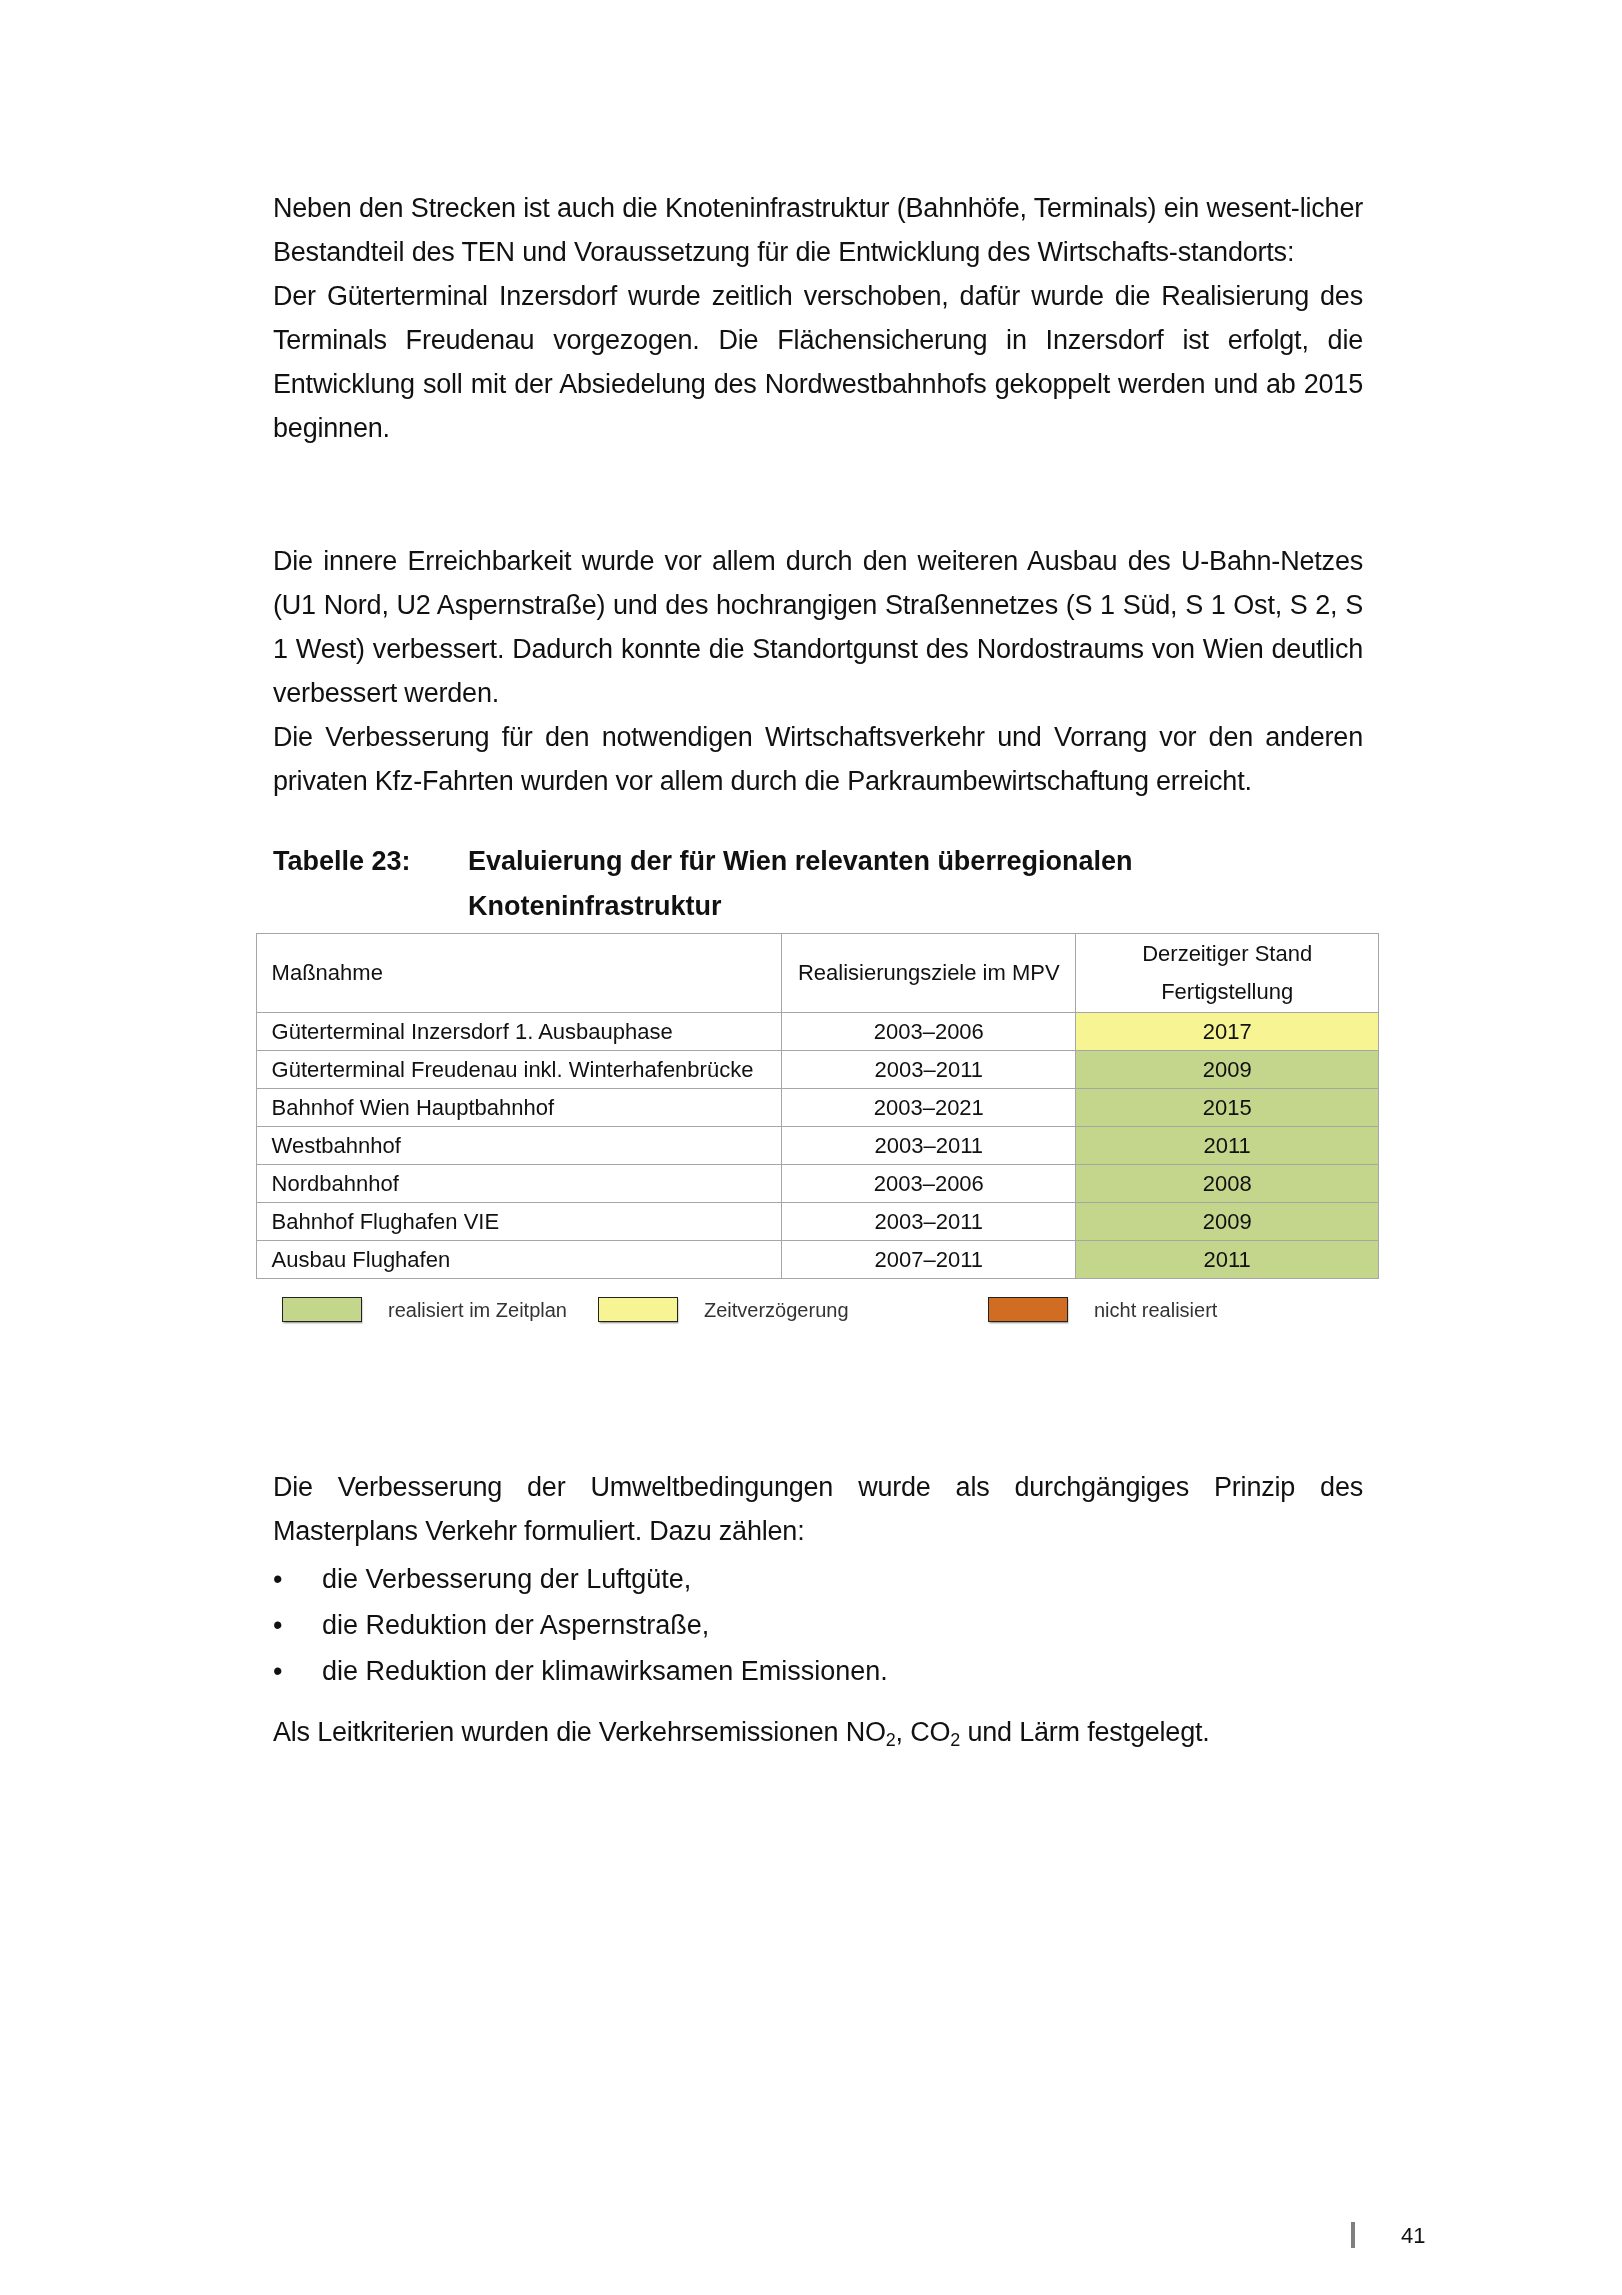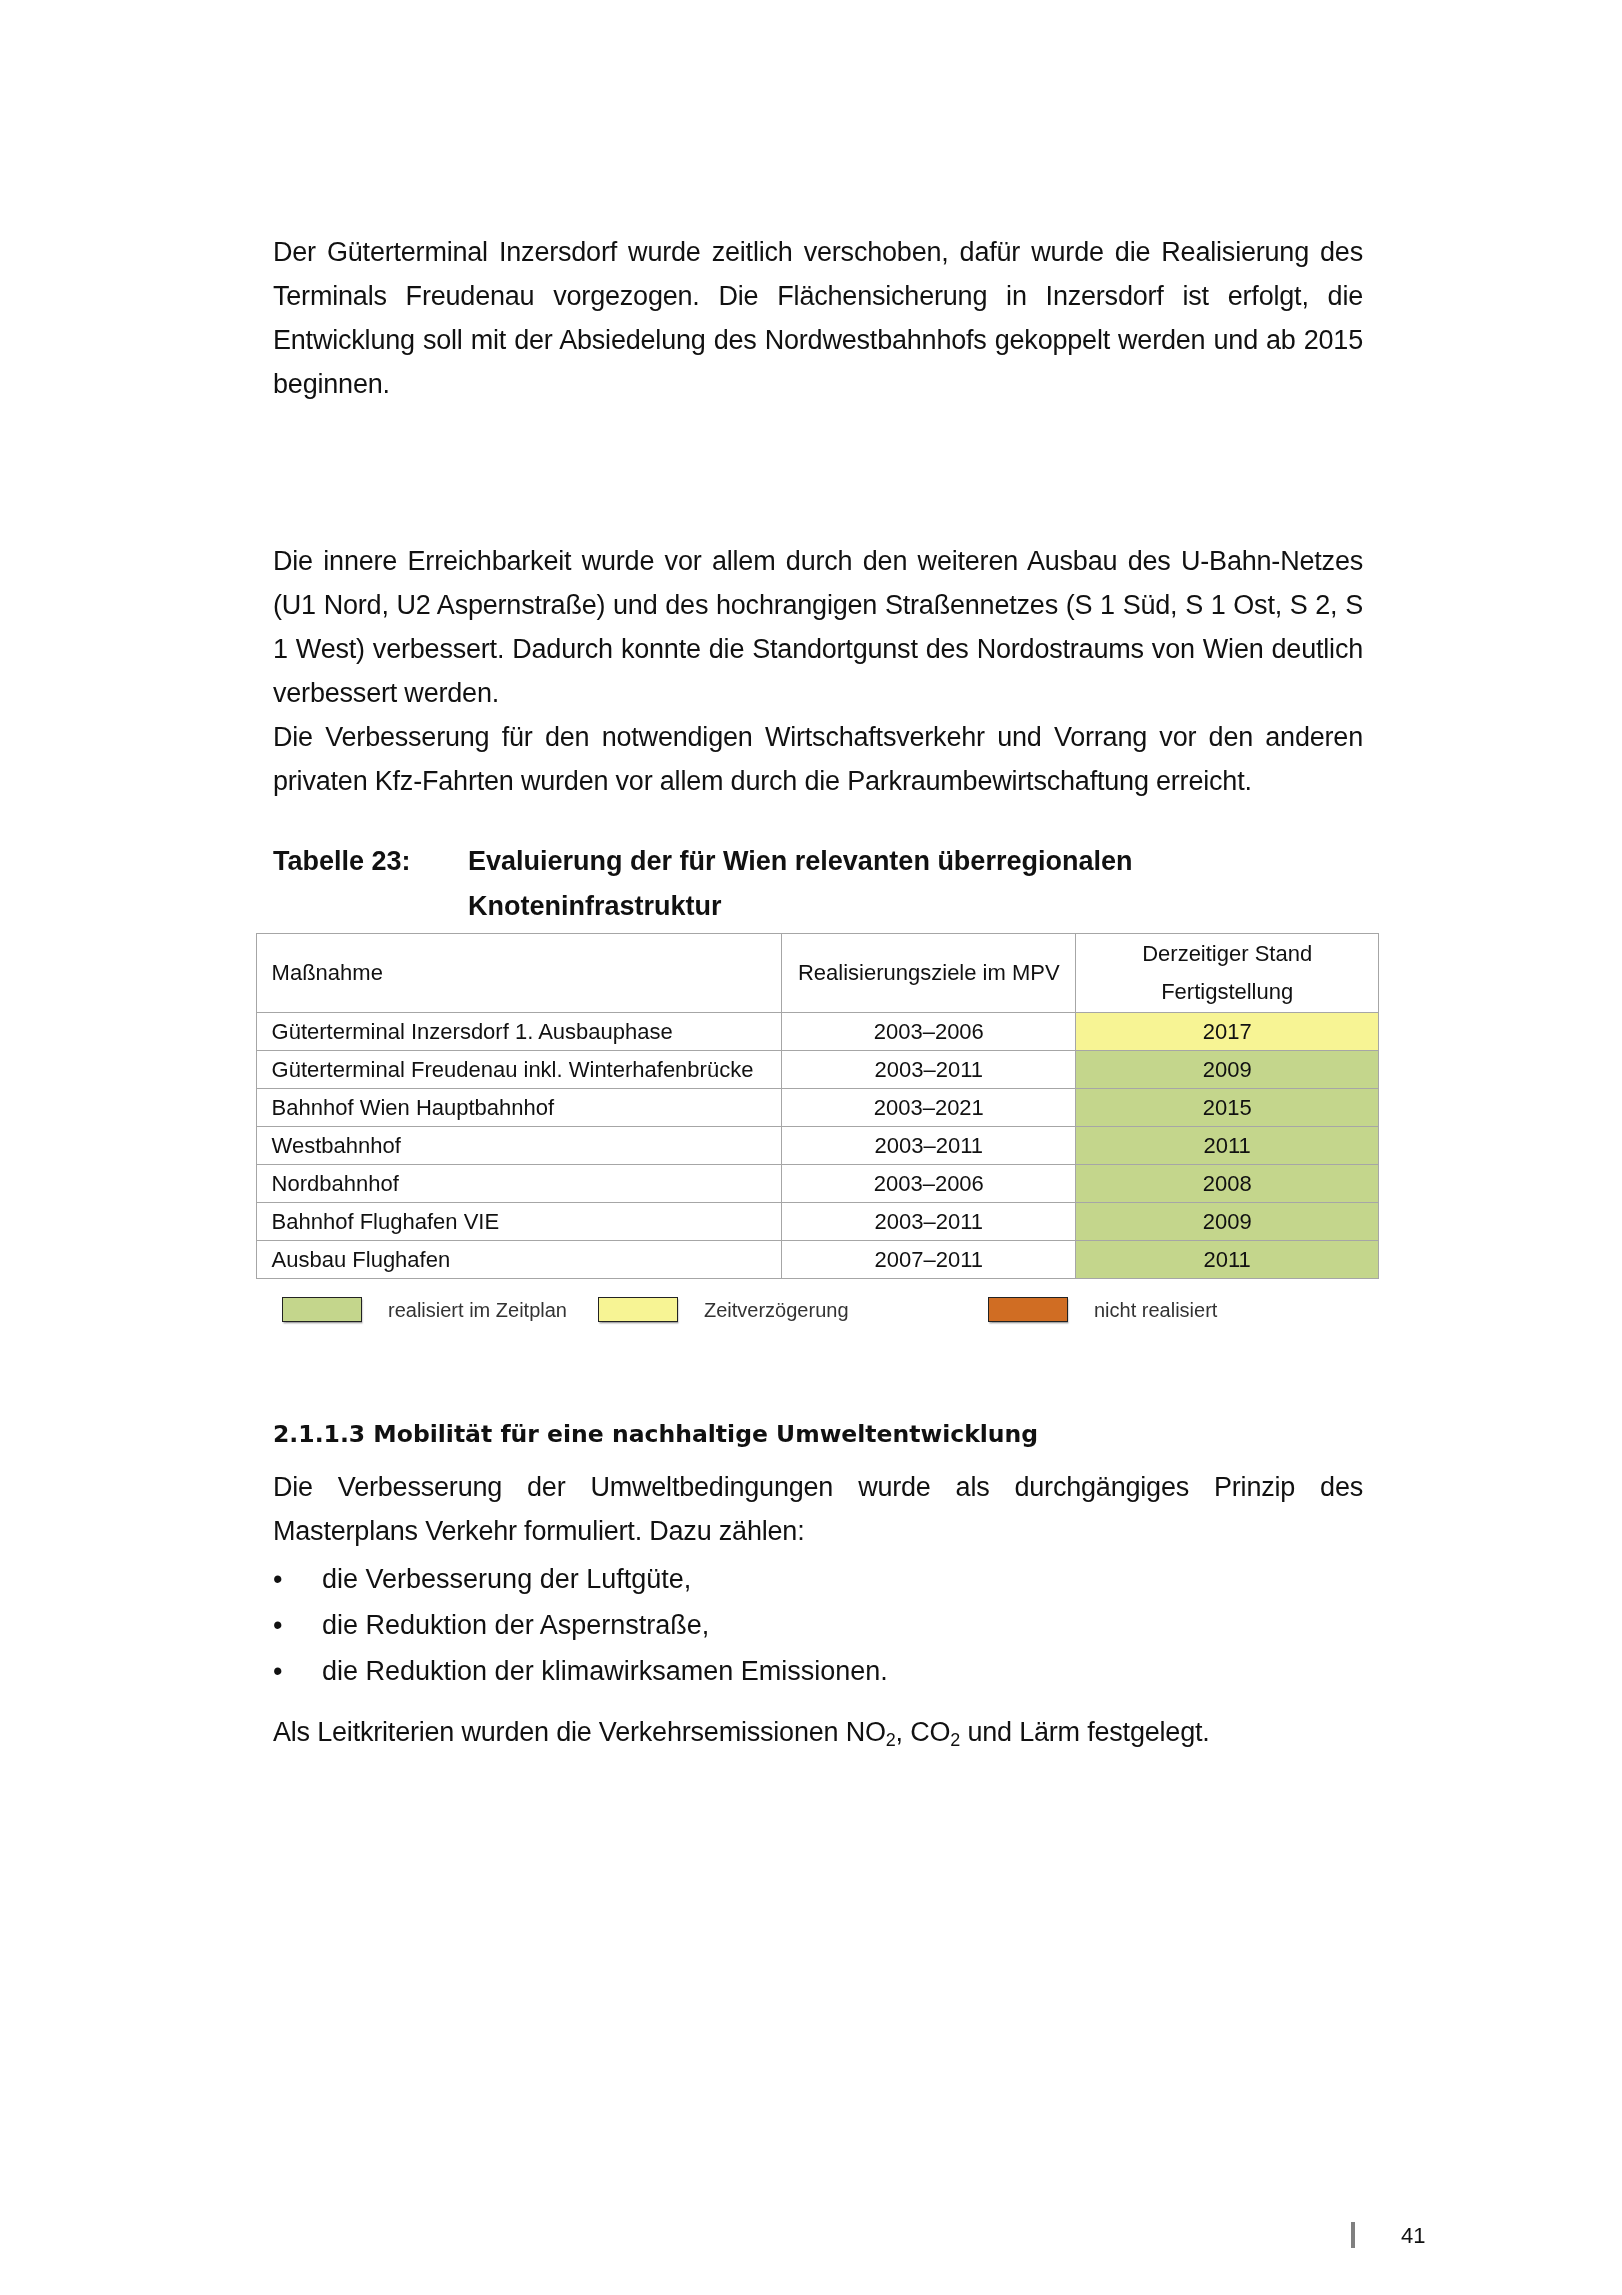--- a/index.html
+++ b/index.html
@@ -38,21 +38,21 @@
     .page-number { position: absolute; left: 1401px; top: 2224px; font-size: 22px; line-height: 24px; }
     .page-bar { position: absolute; left: 1351px; top: 2222px; width: 4px; height: 26px; background: #808080; }
     sub { font-size: 18px; vertical-align: -4.9px; line-height: 0; }
   </style>
 </head>
 <body>
 
 <div class="page">
 
   <p class="body-text para1">
-    <br>
+    <span>Neben den Strecken ist auch die Knoteninfrastruktur (Bahnhöfe, Terminals) ein wesent-licher Bestandteil des TEN und Voraussetzung für die Entwicklung des Wirtschafts-standorts:</span><br>
     <span>Der Güterterminal Inzersdorf wurde zeitlich verschoben, dafür wurde die Realisierung des Terminals Freudenau vorgezogen. Die Flächensicherung in Inzersdorf ist erfolgt, die Entwicklung soll mit der Absiedelung des Nordwestbahnhofs gekoppelt werden und ab 2015 beginnen.</span>
   </p>
 
   <p class="body-text para2">
     <span>Die innere Erreichbarkeit wurde vor allem durch den weiteren Ausbau des U-Bahn-Netzes (U1 Nord, U2 Aspernstraße) und des hochrangigen Straßennetzes (S 1 Süd, S 1 Ost, S 2, S 1 West) verbessert. Dadurch konnte die Standortgunst des Nordostraums von Wien deutlich verbessert werden.</span><br>
     <span>Die Verbesserung für den notwendigen Wirtschaftsverkehr und Vorrang vor den anderen privaten Kfz-Fahrten wurden vor allem durch die Parkraumbewirtschaftung erreicht.</span>
   </p>
 
   <div class="caption">
     <span class="caption-label">Tabelle 23:</span>
@@ -117,21 +117,20 @@
     <div class="legend-item" style="left:316px">
       <span class="swatch" style="background: rgb(247, 244, 148);"></span>
       <span>Zeitverzögerung</span>
     </div>
     <div class="legend-item" style="left:706px">
       <span class="swatch" style="background: rgb(208, 109, 35);"></span>
       <span>nicht realisiert</span>
     </div>
   </div>
 
-  <div class="heading">2.1.1.3 Mobilität für eine nachhaltige Umweltentwicklung</div>
 
   <p class="body-text para3">Die Verbesserung der Umweltbedingungen wurde als durchgängiges Prinzip des Masterplans Verkehr formuliert. Dazu zählen:</p>
 
   <ul class="bullets">
     <li>
       <span class="bullet">•</span>
       <span>die Verbesserung der Luftgüte,</span>
     </li>
     <li>
       <span class="bullet">•</span>

